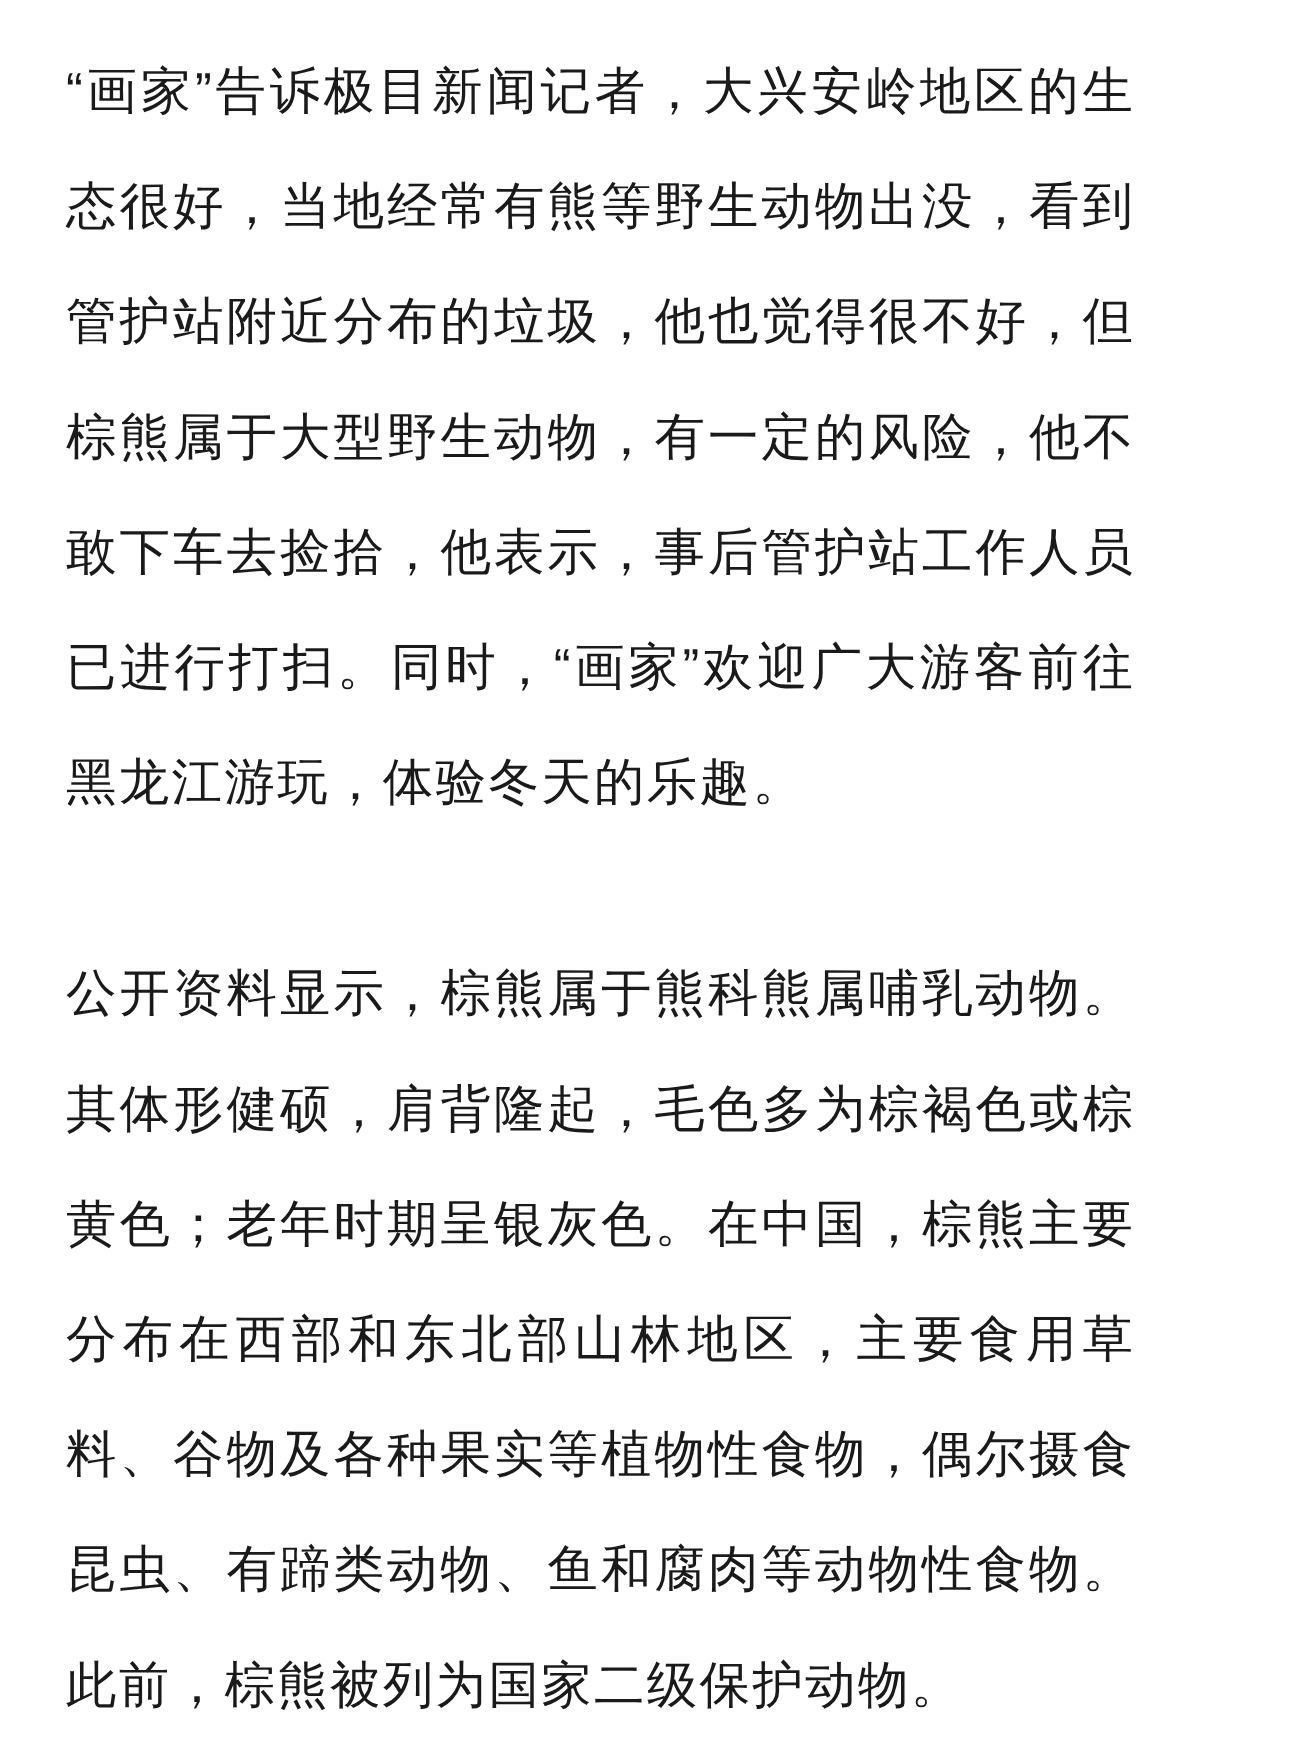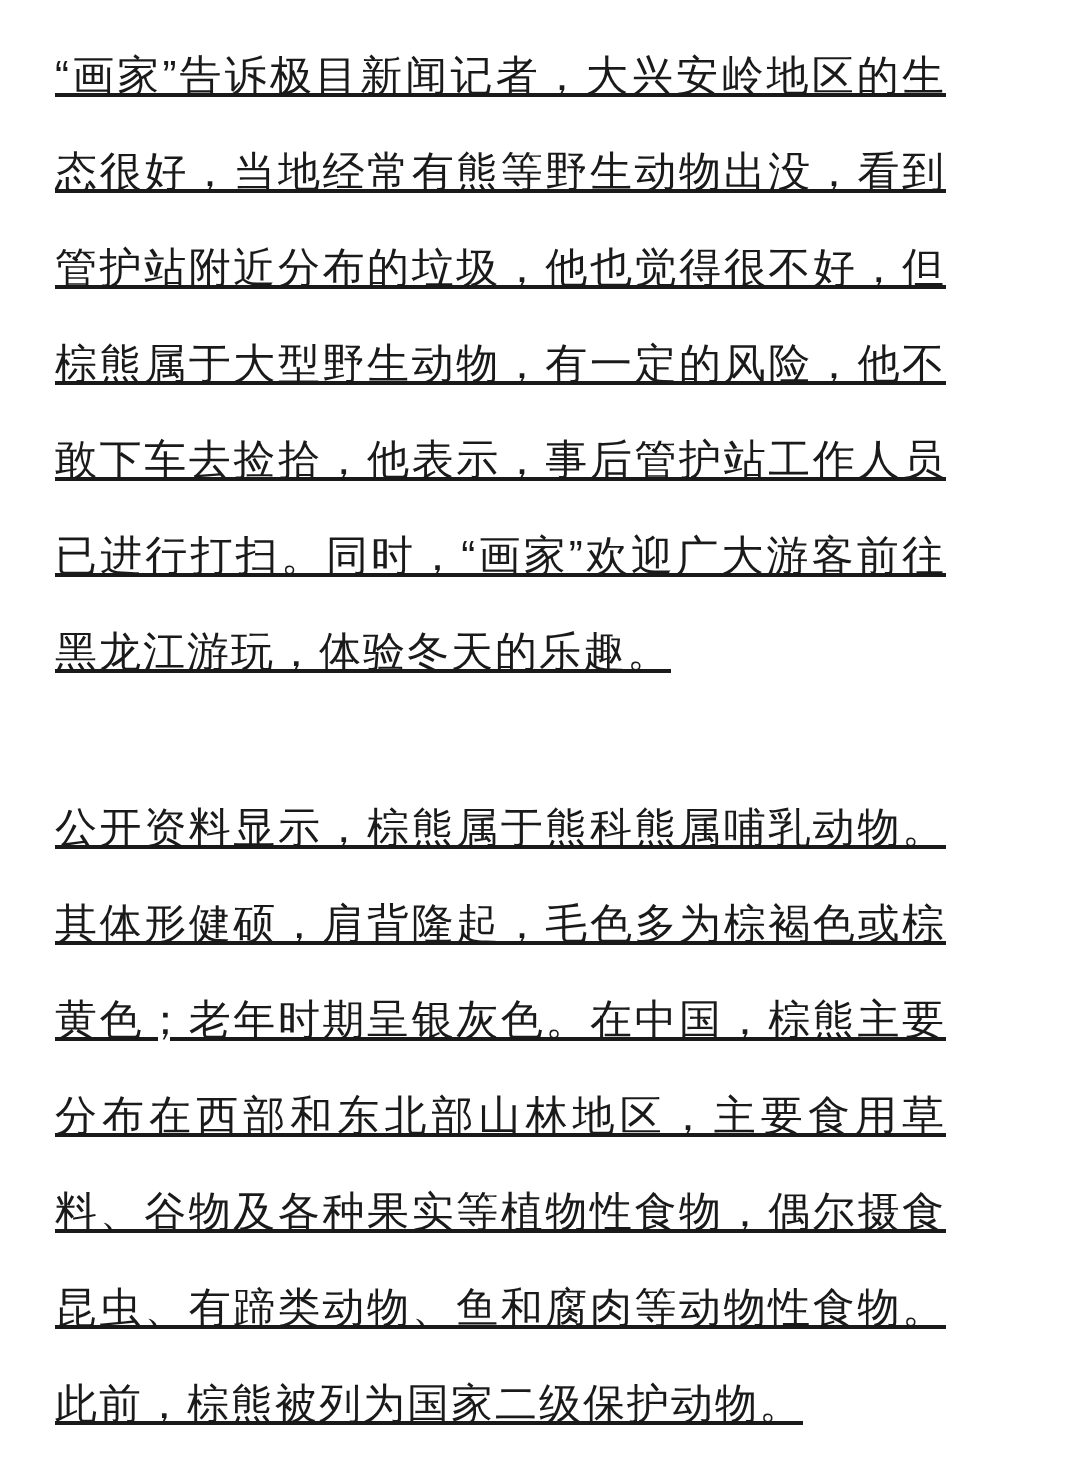--- a/index.html
+++ b/index.html
@@ -11,21 +11,20 @@
     width: 1080px;
     height: 1466px;
     overflow: hidden;
     font-family: "Liberation Sans", "DejaVu Sans", sans-serif;
   }
   .article {
     box-sizing: border-box;
     width: 1004px;
     padding: 28px 58px 0 55px;
     color: #1a1a1a;
-    text-decoration: underline;
   }
   .article p {
     margin: 0 0 80px 0;
     font-size: 42px;
     line-height: 96px;
     letter-spacing: 2px;
     text-align: justify;
     text-justify: inter-ideograph;
     word-break: break-all;
     color: #1a1a1a;

